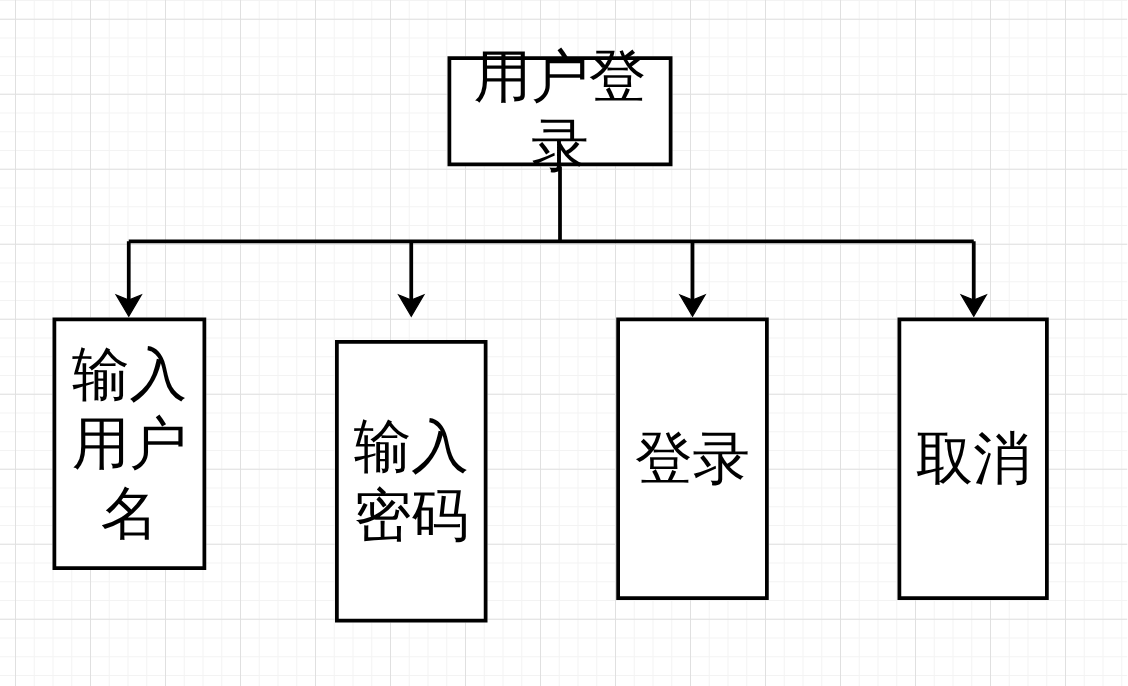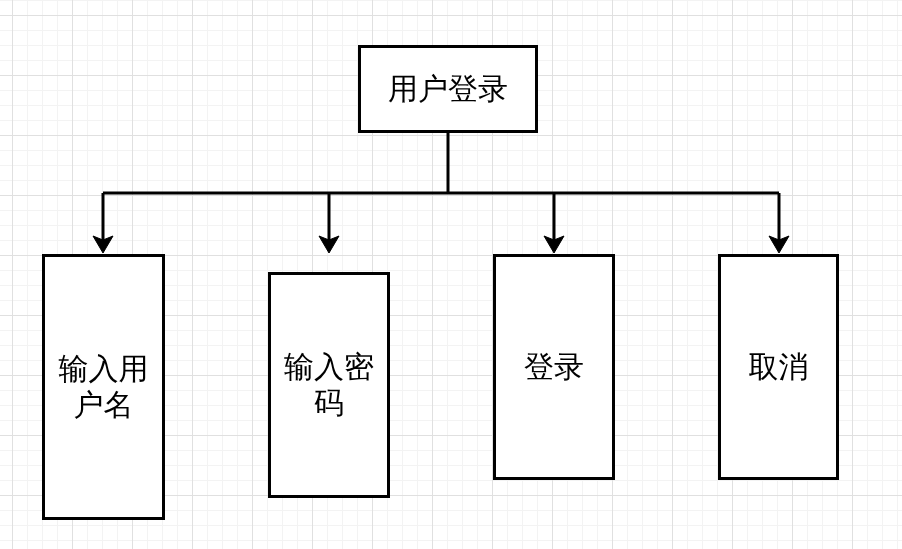--- a/index.html
+++ b/index.html
@@ -38,26 +38,26 @@
 
   .node {
     position: absolute;
     background: #ffffff;
     border: 3px solid #000000;
     display: flex;
     align-items: center;
     justify-content: center;
     text-align: center;
     color: #000000;
-    font-size: 30px;
+    font-size: 46px;
     line-height: 1.2;
     padding: 2px;
   }
   #node-root { left: 358px; top: 45px;  width: 180px; height: 88px;  }
-  #node-c0   { left: 42px;  top: 254px; width: 123px; height: 266px; }
+  #node-c0   { left: 42px;  top: 254px; width: 123px; height: 202px; }
   #node-c1   { left: 268px; top: 272px; width: 122px; height: 226px; }
   #node-c2   { left: 493px; top: 254px; width: 122px; height: 226px; }
   #node-c3   { left: 718px; top: 254px; width: 121px; height: 226px; }
 </style>
 </head>
 <body>
 
 <div class="canvas">
 
   <svg class="edges" viewBox="0 0 902 549" xmlns="http://www.w3.org/2000/svg">

